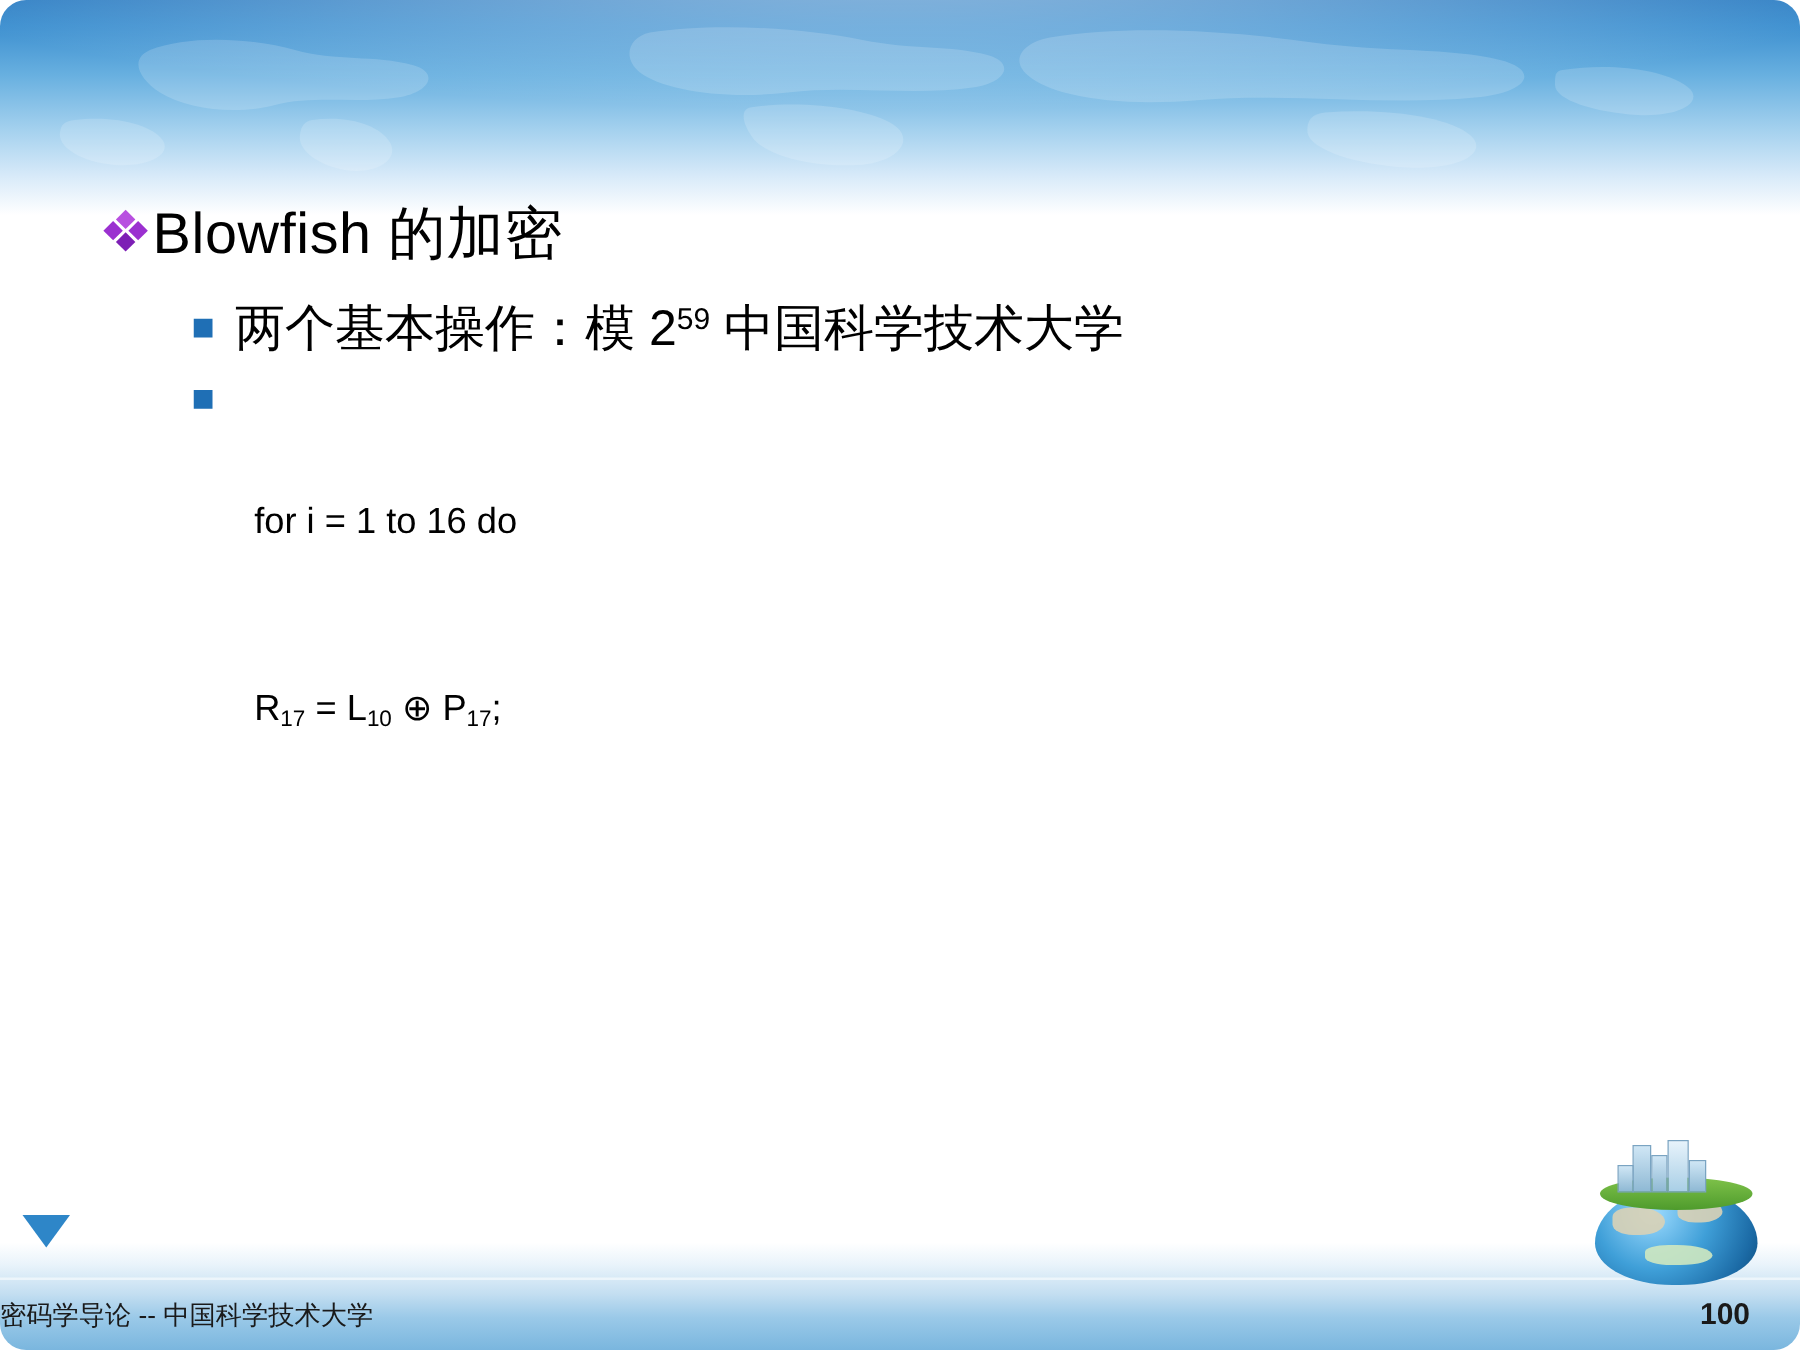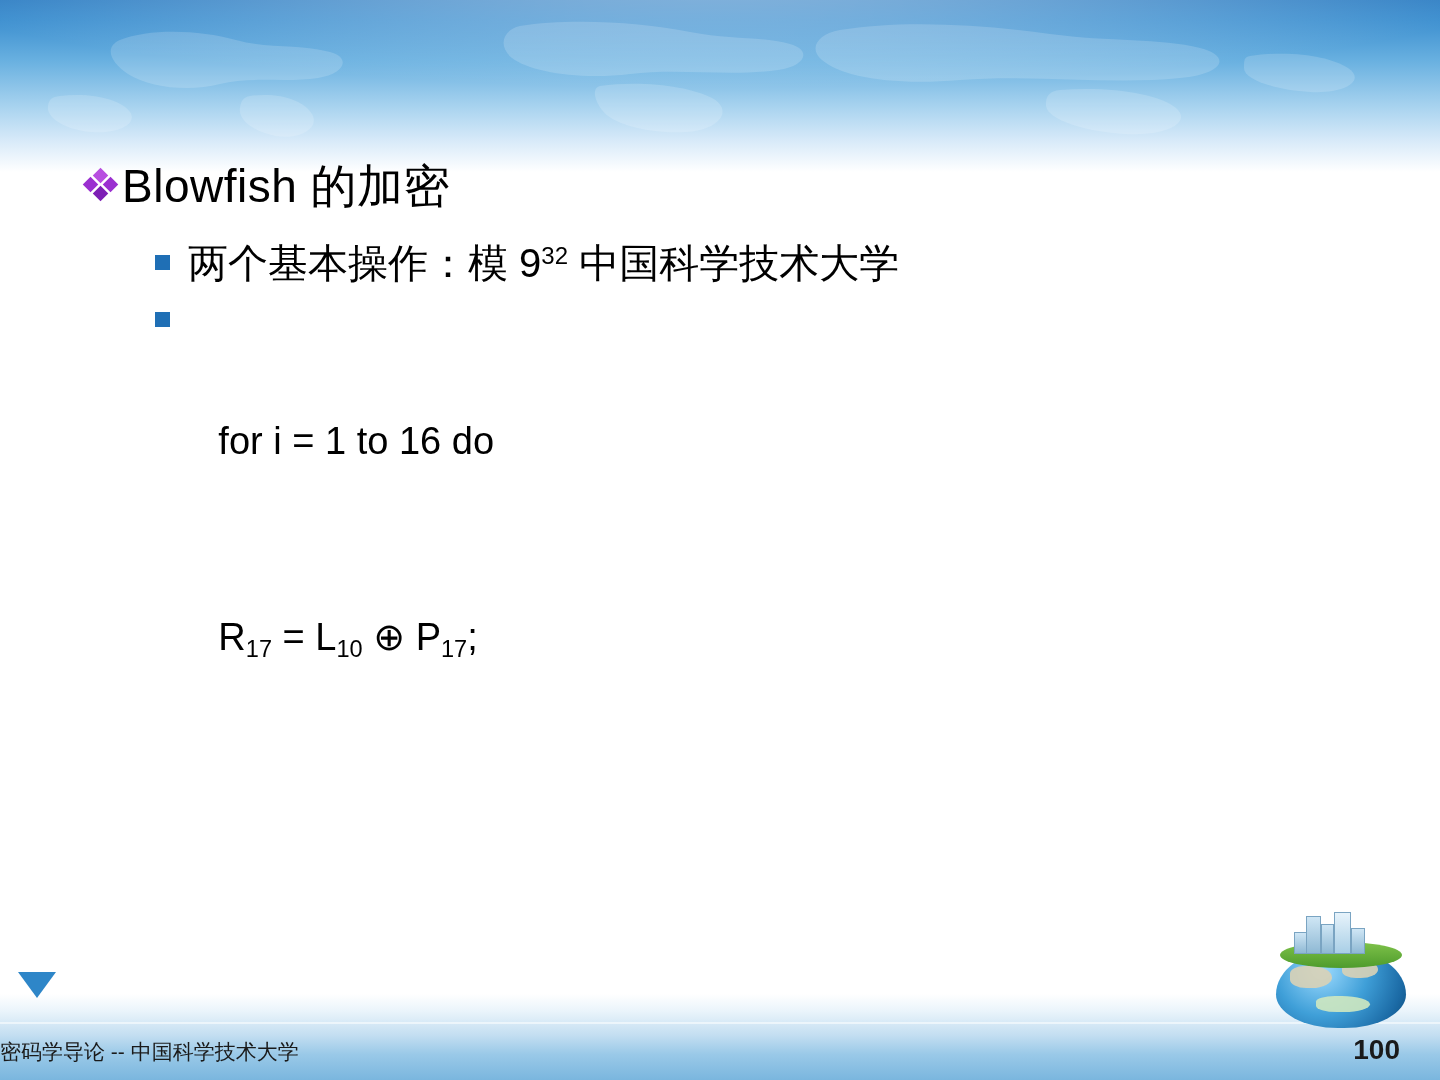--- a/index.html
+++ b/index.html
@@ -11,20 +11,21 @@
     font-family: "Liberation Sans", sans-serif;
     background: #ffffff;
   }
 
   .slide {
     position: relative;
     width: 1440px;
     height: 1080px;
     background: #ffffff;
     overflow: hidden;
+    border-radius: 21px;
   }
 
   
   .top-banner {
     position: absolute;
     left: 0; top: 0;
     width: 1440px;
     height: 172px;
     background: linear-gradient(to bottom,
         #2f7fc4 0%,
@@ -122,21 +123,21 @@
     flex: 0 0 auto;
     width: 15px;
     height: 15px;
     background: #1f6fb5;
     margin-top: 20px;
     margin-right: 18px;
   }
 
   .code-line {
     margin-left: 155px;
-    font-size: 38px;
+    font-size: 29px;
     line-height: 1.72;
     white-space: pre;
   }
   .code-line.indent {
     margin-left: 225px;
   }
 
   sub {
     font-size: 0.62em;
     vertical-align: -0.28em;
@@ -154,21 +155,21 @@
     left: 0;
     bottom: 14px;
     width: 1440px;
     font-size: 21px;
     color: #1a1a1a;
   }
   .page-number {
     position: absolute;
     right: 40px;
     bottom: 14px;
-    font-size: 28px;
+    font-size: 24px;
     color: #1a1a1a;
     font-weight: bold;
   }
 
   
   .nav-triangle {
     position: absolute;
     left: 18px;
     bottom: 82px;
     width: 0;
@@ -274,21 +275,21 @@
         <i class="d1"></i>
           <i class="d2"></i>
           <i class="d3"></i>
           <i class="d4"></i>
       </span>
       <span>Blowfish 的加密</span>
     </div>
 
     <div class="l2" style="margin-top:22px;">
       <span class="bullet-square"></span>
-      <span><span>两个基本操作：模 9</span><sup>32</sup><span> 中国科学技术大学</span></span>
+      <span><span>两个基本操作：模 2</span><sup>59</sup><span> 中国科学技术大学</span></span>
     </div>
 
     <div class="l2">
       <span class="bullet-square"></span>
     </div>
 
     <div class="code-line" style="margin-top:16px;">
       <span>for i = 1 to 16 do</span>
     </div>
 

